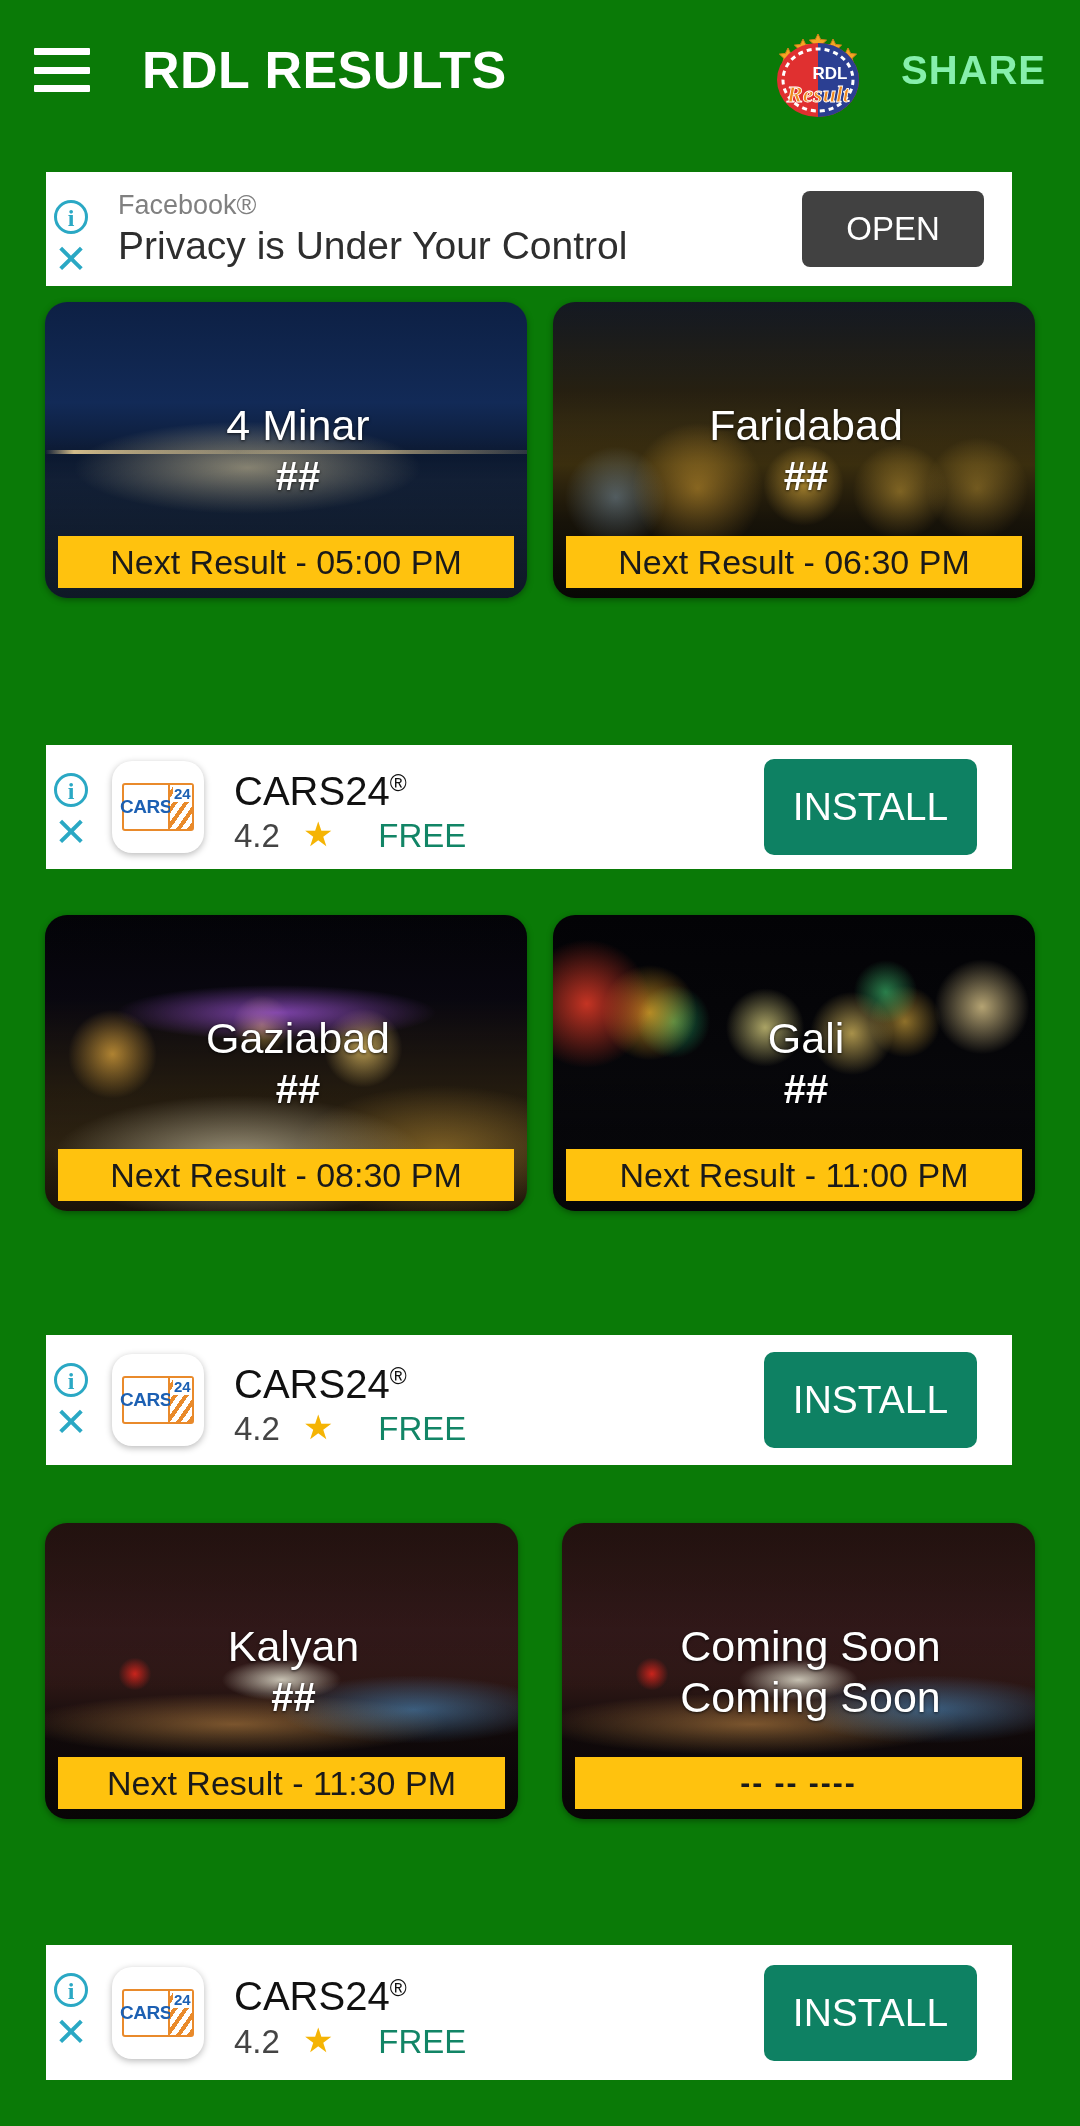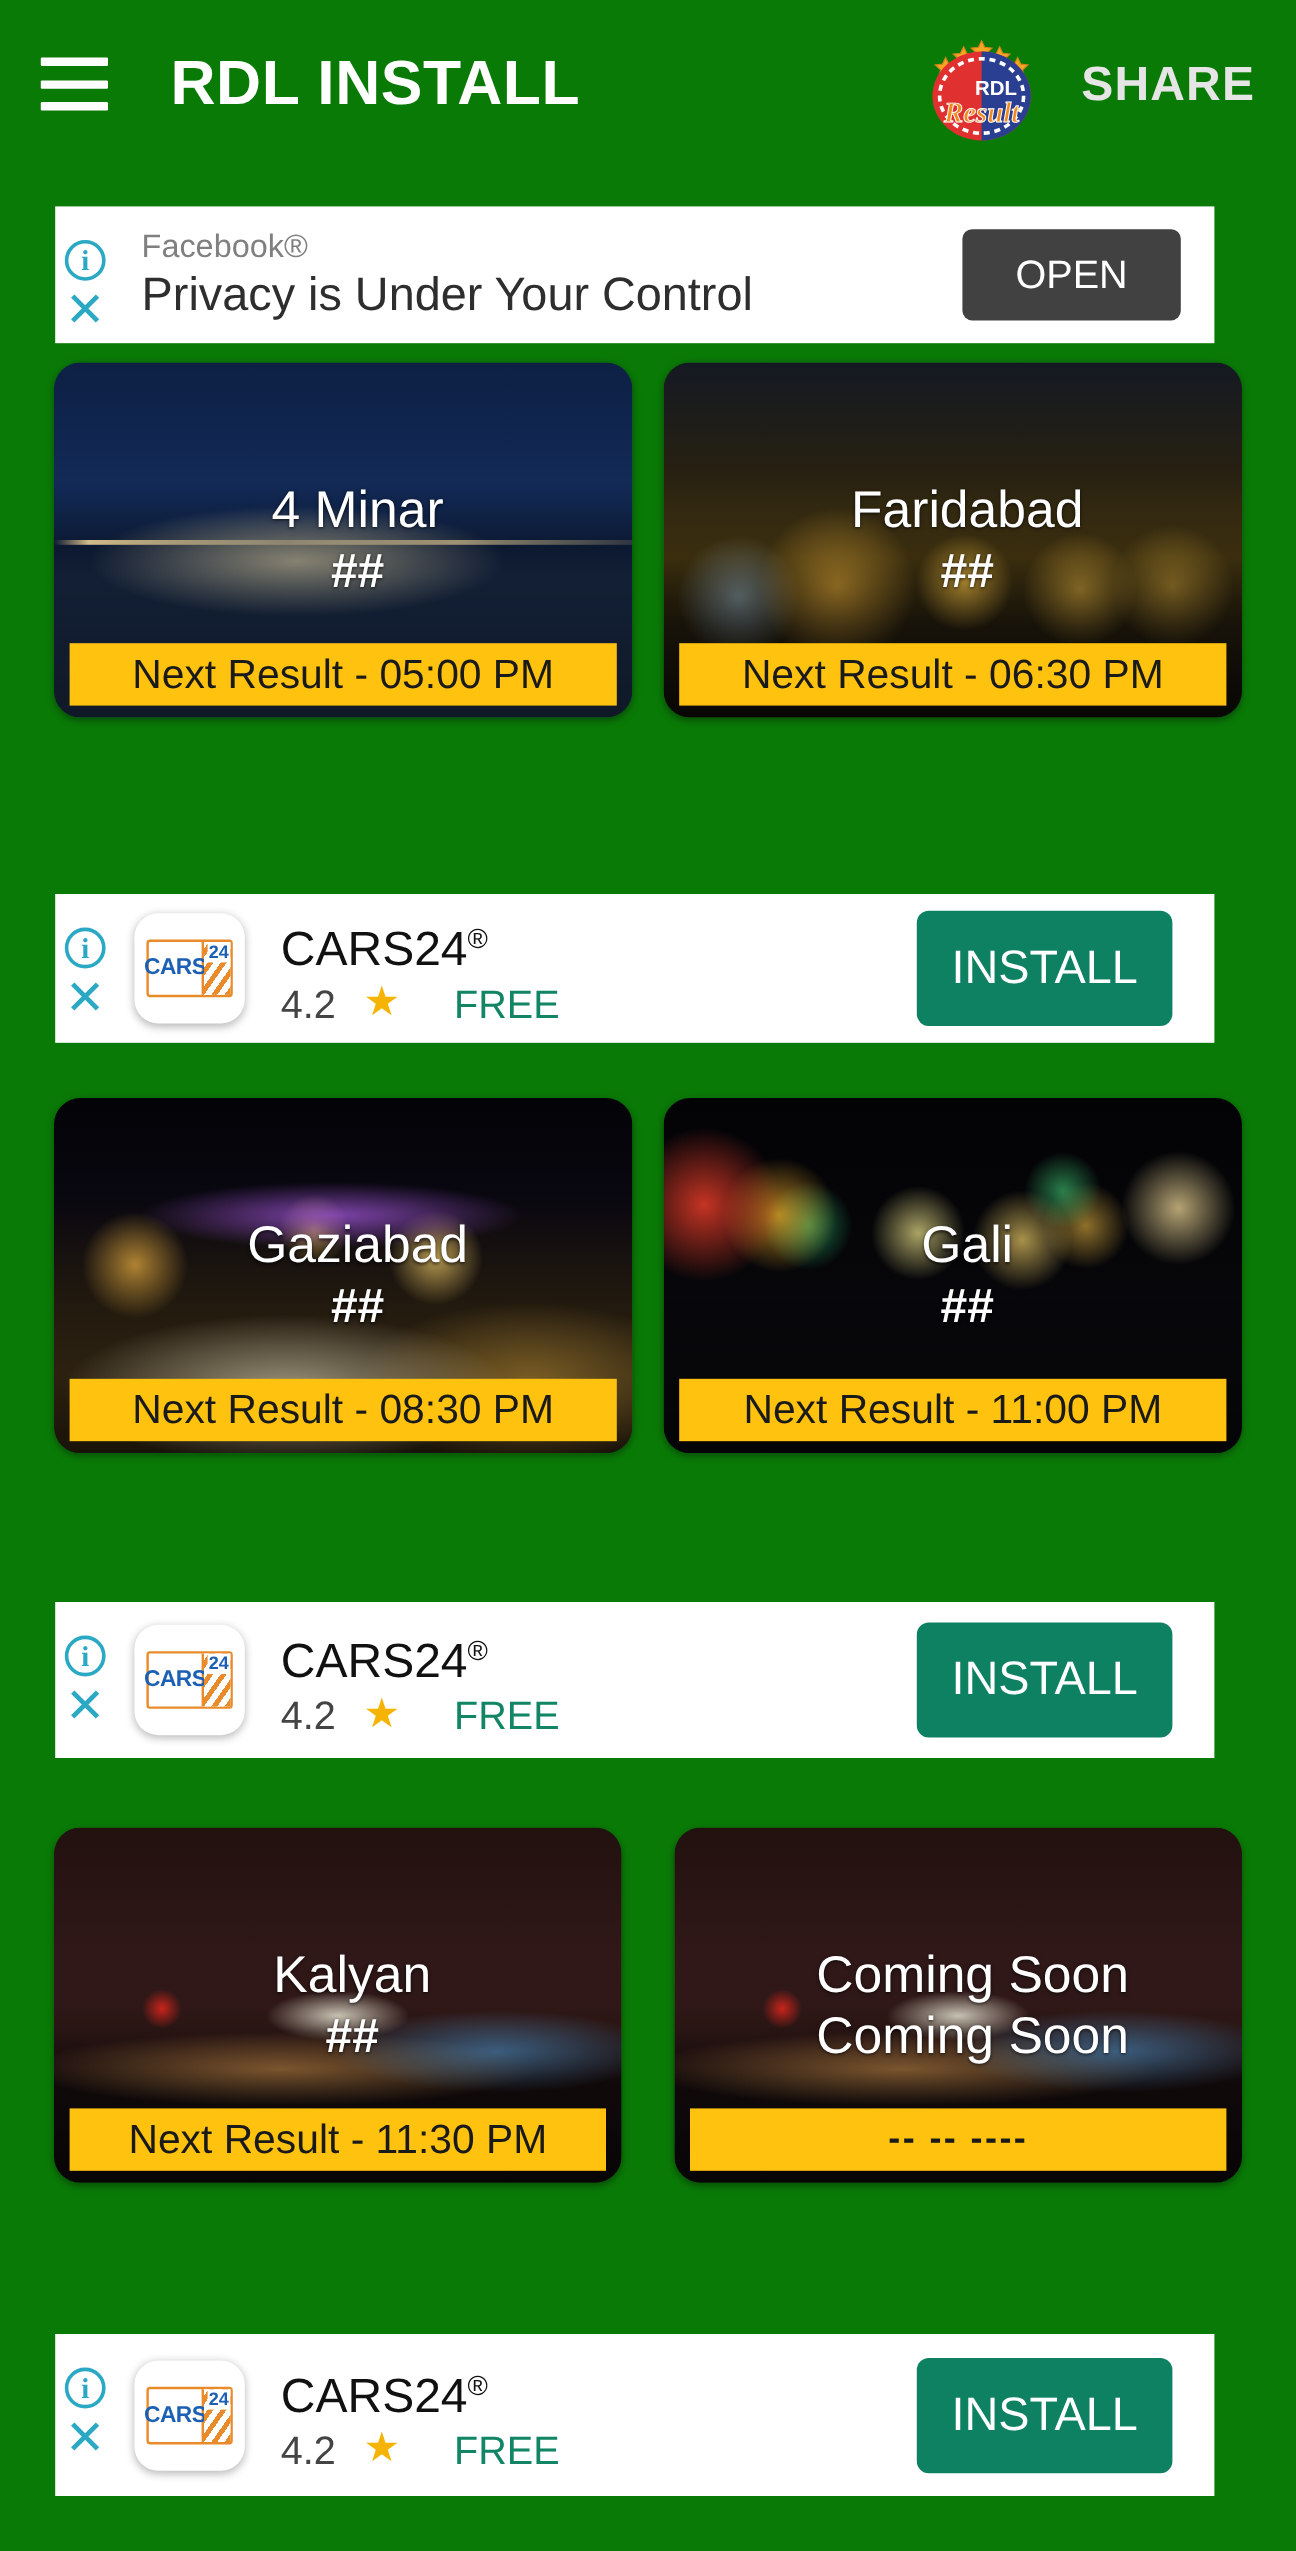--- a/index.html
+++ b/index.html
@@ -49,21 +49,21 @@
     align-items: center;
     gap: 40px;
   }
   .logo {
     width: 86px;
     height: 96px;
     position: relative;
     flex: 0 0 auto;
   }
   .share-btn {
-    color: #e5e5e5;
+    color: #86efac;
     font-size: 40px;
     font-weight: bold;
     letter-spacing: 1px;
     white-space: nowrap;
   }
 
   
   .fb-ad {
     position: absolute;
     left: 46px;
@@ -290,21 +290,21 @@
 <body>
 
 <div class="appbar">
 
   <div class="hamburger">
     <span></span>
     <span></span>
     <span></span>
   </div>
 
-  <div class="app-title">RDL INSTALL</div>
+  <div class="app-title">RDL RESULTS</div>
 
   <div class="appbar-right">
     <div class="logo">
       <svg width="86" height="96" viewBox="0 0 86 96">
         <g fill="#F5A623" stroke="#D2841A" stroke-width="1">
           <polygon points="13,26 15.6,31.4 21.6,32.1 17.2,36.2 18.4,42.1 13,39.2 7.6,42.1 8.8,36.2 4.4,32.1 10.4,31.4"></polygon>
           <polygon points="28,17 30.6,22.4 36.6,23.1 32.2,27.2 33.4,33.1 28,30.2 22.6,33.1 23.8,27.2 19.4,23.1 25.4,22.4"></polygon>
           <polygon points="43,12 45.6,17.4 51.6,18.1 47.2,22.2 48.4,28.1 43,25.2 37.6,28.1 38.8,22.2 34.4,18.1 40.4,17.4"></polygon>
           <polygon points="58,17 60.6,22.4 66.6,23.1 62.2,27.2 63.4,33.1 58,30.2 52.6,33.1 53.8,27.2 49.4,23.1 55.4,22.4"></polygon>
           <polygon points="73,26 75.6,31.4 81.6,32.1 77.2,36.2 78.4,42.1 73,39.2 67.6,42.1 68.8,36.2 64.4,32.1 70.4,31.4"></polygon>

